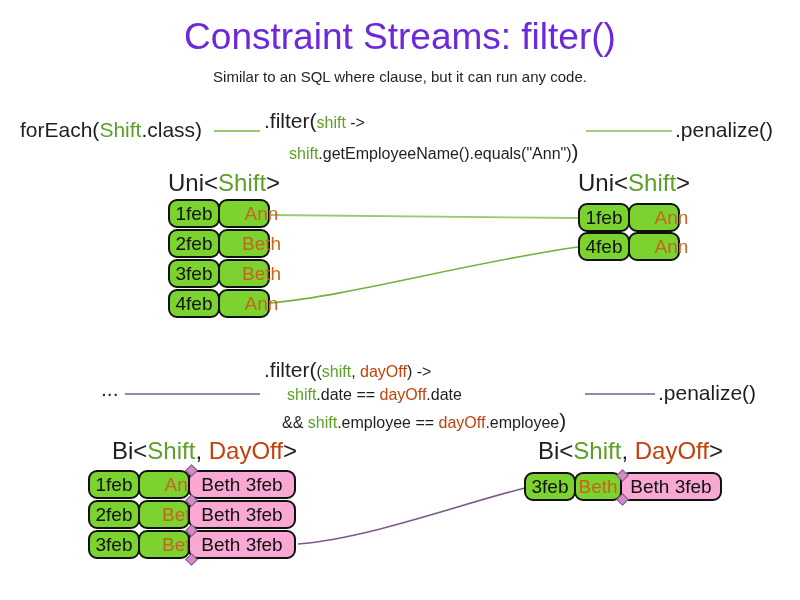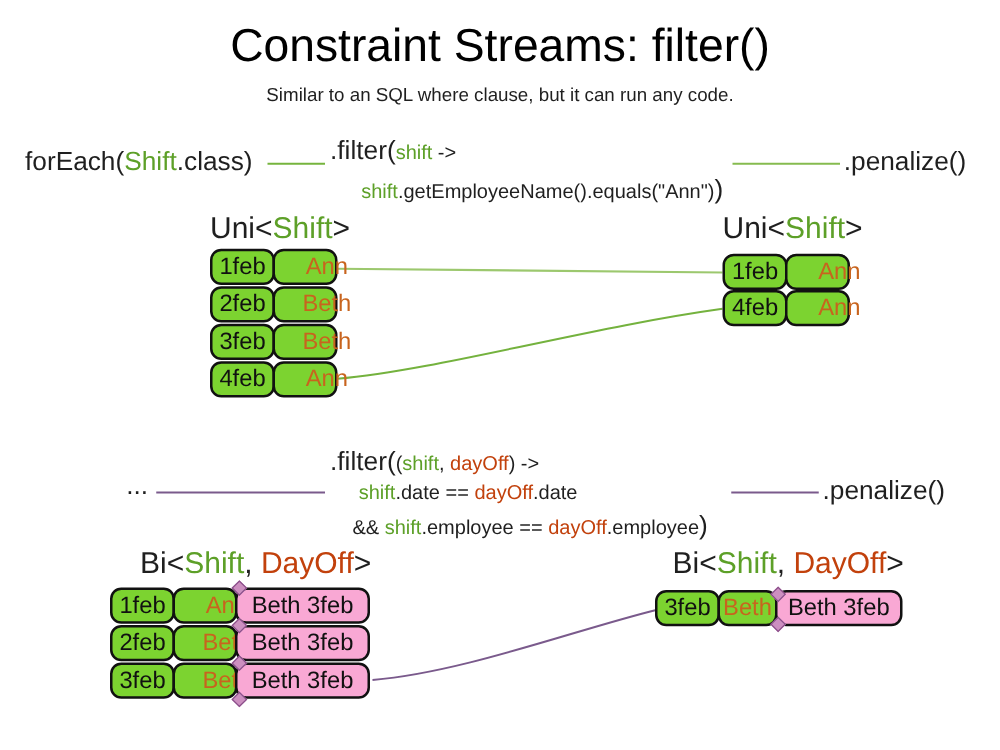--- a/index.html
+++ b/index.html
@@ -2,21 +2,21 @@
 <html><head>
 <meta charset="utf-8">
 <style>
   html,body { margin:0; padding:0; background:#fff; }
   .slide {
     position:relative; width:800px; height:600px; background:#ffffff;
     font-family:"Liberation Sans", sans-serif; color:#1f1f1f; overflow:hidden;
   }
   .abs { position:absolute; white-space:nowrap; }
   .center { left:0; width:800px; text-align:center; }
-  .title { font-size:37px; color:#000000; font-weight:400; }
+  .title { font-size:37px; color:#6d28d9; font-weight:400; }
   .subtitle { font-size:15px; color:#1f1f1f; }
   .code { z-index:2; }
   .tok-lg { font-size:21px; }
   .tok-sm { font-size:16px; }
   .hdr { font-size:24px; }
   .green { color:#5da028; }
   .blue  { color:#c2410c; }
   svg.overlay { position:absolute; left:0; top:0; z-index:1; }
   .trow { position:absolute; display:flex; z-index:2; }
   .tcell {

